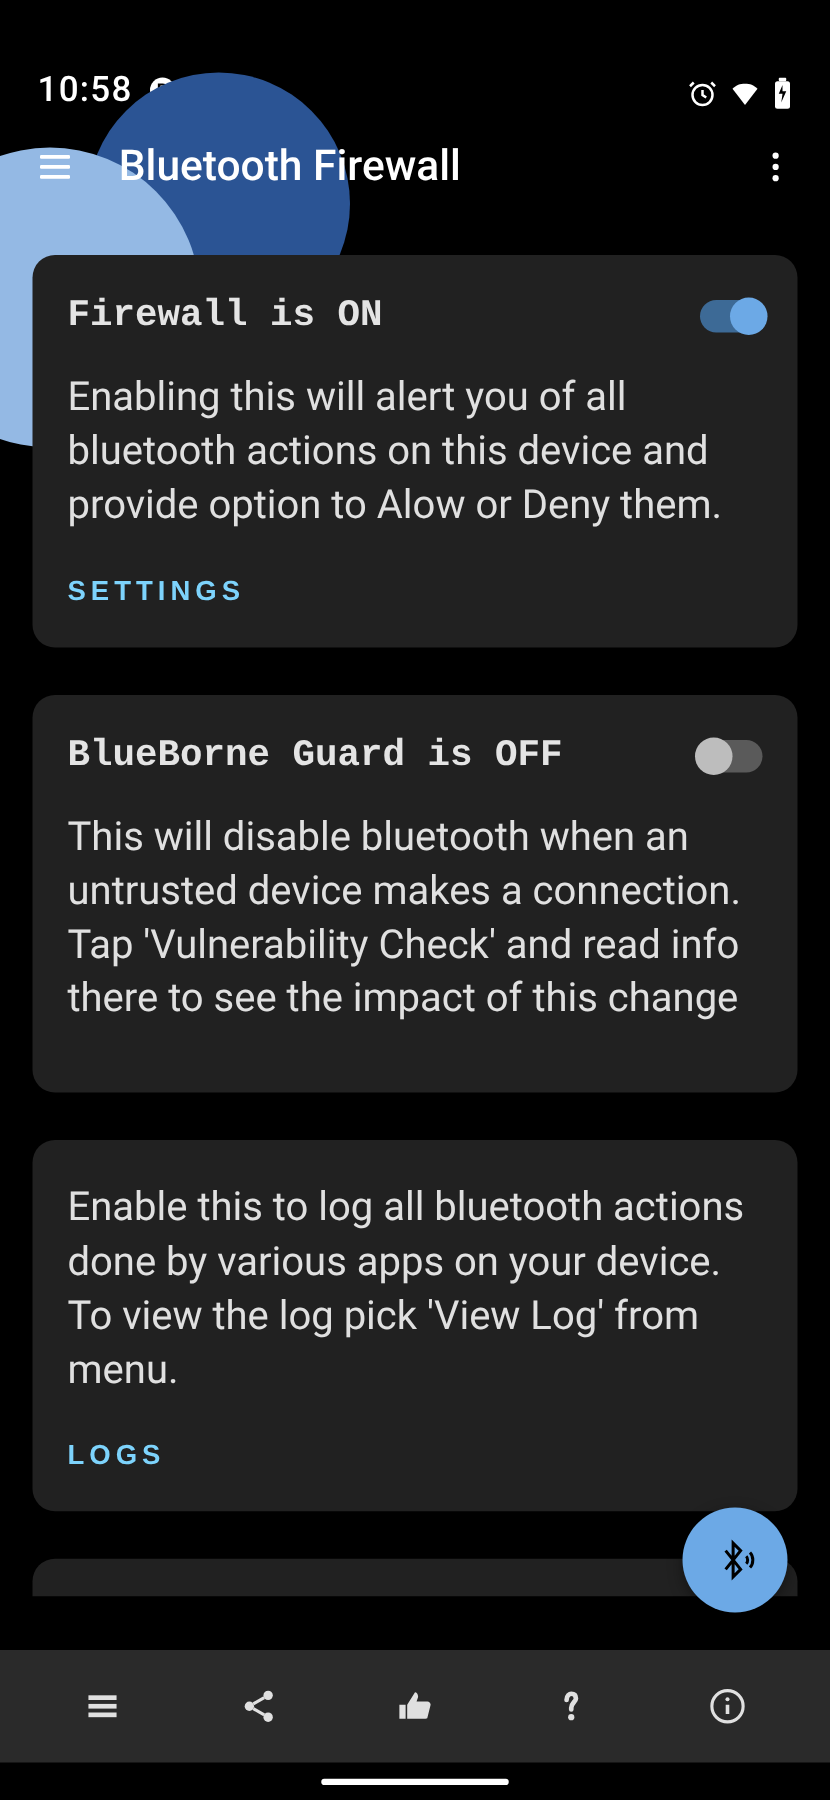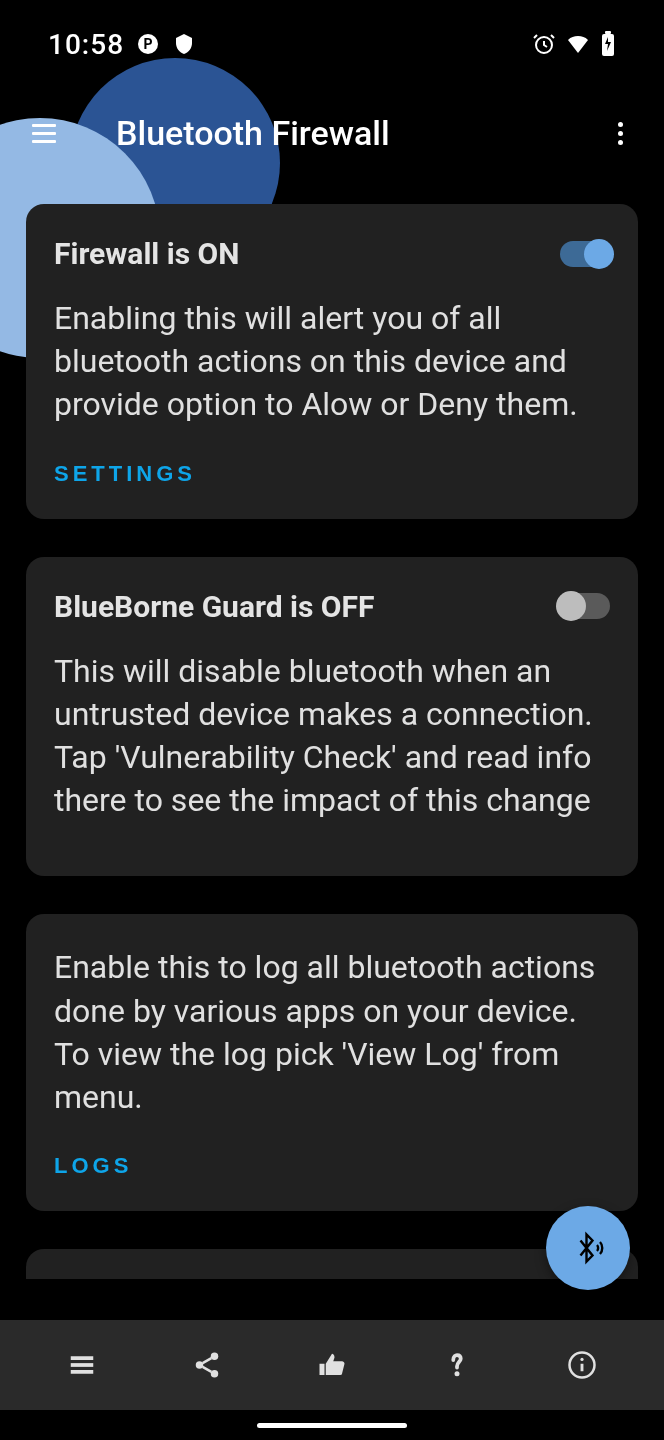--- a/index.html
+++ b/index.html
@@ -14,23 +14,23 @@
     background: #000000;
     font-family: Roboto, -apple-system, BlinkMacSystemFont, "Segoe UI", sans-serif;
     color: #e0e0e0;
     position: relative;
     overflow: hidden;
   }
   
   .status-bar {
     height: 88px;
     display: flex;
-    align-items: center;
+    align-items: flex-end;
     justify-content: space-between;
-    padding: 0 48px;
+    padding: 0 30px;
     color: #ffffff;
     font-size: 28px;
     font-weight: 500;
   }
   
   .status-left {
     display: flex;
     align-items: center;
     gap: 12px;
   }
@@ -105,21 +105,21 @@
     width: 24px;
     height: 3px;
     background: #ffffff;
     border-radius: 1px;
   }
   
   .app-title {
     color: #ffffff;
     font-size: 34px;
     font-weight: 500;
-    margin-left: 48px;
+    margin-left: 27px;
     flex: 1;
   }
   
   .more-btn {
     width: 48px;
     height: 48px;
     display: flex;
     align-items: center;
     justify-content: center;
     background: transparent;
@@ -151,20 +151,21 @@
     border-radius: 18px;
     padding: 32px 28px 26px 28px;
     margin-bottom: 38px;
   }
   
   .card-header {
     display: flex;
     align-items: center;
     justify-content: space-between;
     margin-bottom: 26px;
+    font-family: Liberation Mono, monospace;
   }
   
   .card-title {
     font-size: 30px;
     font-weight: 700;
     color: #e4e4e4;
   }
   
   .switch {
     width: 50px;
@@ -204,21 +205,21 @@
     font-size: 32px;
     line-height: 1.35;
     color: #e0e0e0;
     margin-bottom: 28px;
   }
   
   .card-action {
     font-size: 22px;
     font-weight: 600;
     letter-spacing: 4px;
-    color: #0ea5e9;
+    color: #7dd3fc;
     background: transparent;
     border: none;
     cursor: pointer;
     text-align: left;
     padding: 6px 0;
   }
   
   .card-partial {
     background: #212121;
     border-radius: 18px 18px 0 0;

